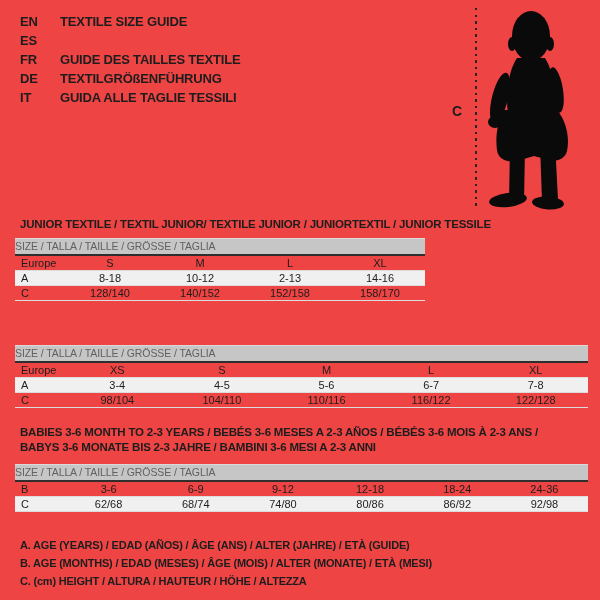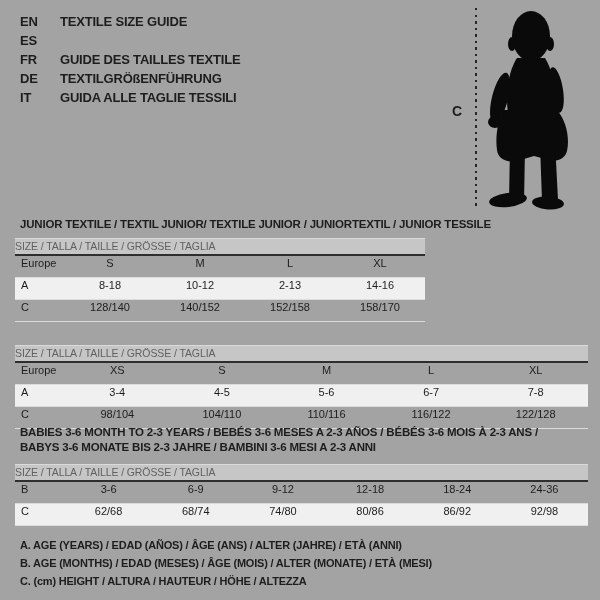--- a/index.html
+++ b/index.html
@@ -1,17 +1,17 @@
 <!DOCTYPE html>
 <html><head>
 <meta charset="utf-8">
 <style>
   html,body{margin:0;padding:0;background:#fff;}
   .page{
-    position:relative;width:600px;height:600px;background:#a3a3a3;
+    position:relative;width:600px;height:600px;background:#ef4444;
     font-family:"Liberation Sans",sans-serif;color:#1d1d1d;overflow:hidden;
   }
   
   .lang-list{position:absolute;left:20px;top:12px;}
   .lang-row{display:flex;height:19px;line-height:19px;}
   .lang-code{width:40px;font-size:13px;font-weight:bold;letter-spacing:-0.2px;}
   .lang-title{font-size:13px;font-weight:bold;letter-spacing:-0.2px;}
   
   .measure-line{
     position:absolute;left:475px;top:8px;width:2px;height:202px;
@@ -35,21 +35,21 @@
   .t3{top:464px;width:573px;--tcols:50px repeat(6,1fr);}
   .tbar{
     height:15px;line-height:15px;background:#c6c6c6;color:#616161;
     font-size:10.5px;padding-left:0;letter-spacing:-0.1px;
     border-top:1px solid #dadada;border-bottom:2px solid #2e2e2e;
     box-sizing:content-box;white-space:nowrap;overflow:hidden;
   }
   .trows{width:100%;}
   .trow{
     display:grid;grid-template-columns:var(--tcols);
-    height:22px;line-height:14px;box-sizing:border-box;
+    height:15px;line-height:14px;box-sizing:border-box;
     border-bottom:1px solid #dcdcdc;font-size:11px;
   }
   .trow:nth-child(even){background:#f0f0f0;}
   .trow .tlabel{padding-left:6px;text-align:left;}
   .trow .tcell{text-align:center;}
   
   .notes{position:absolute;left:20px;top:536px;}
   .note-line{font-size:11px;font-weight:bold;line-height:18px;letter-spacing:-0.2px;white-space:nowrap;}
 </style>
 </head>
@@ -181,18 +181,18 @@
           <span class="tcell">68/74</span>
           <span class="tcell">74/80</span>
           <span class="tcell">80/86</span>
           <span class="tcell">86/92</span>
           <span class="tcell">92/98</span>
         </div>
       </div>
   </div>
 
   <div class="notes">
-    <div class="note-line">A. AGE (YEARS) / EDAD (AÑOS) / ÂGE (ANS) / ALTER (JAHRE) / ETÀ (ANNI)</div>
+    <div class="note-line">A. AGE (YEARS) / EDAD (AÑOS) / ÂGE (ANS) / ALTER (JAHRE) / ETÀ (GUIDE)</div>
     <div class="note-line">B. AGE (MONTHS) / EDAD (MESES) / ÂGE (MOIS) / ALTER (MONATE) / ETÀ (MESI)</div>
     <div class="note-line">C. (cm) HEIGHT / ALTURA / HAUTEUR / HÖHE / ALTEZZA</div>
   </div>
 
 </div>
 
 </body></html>

